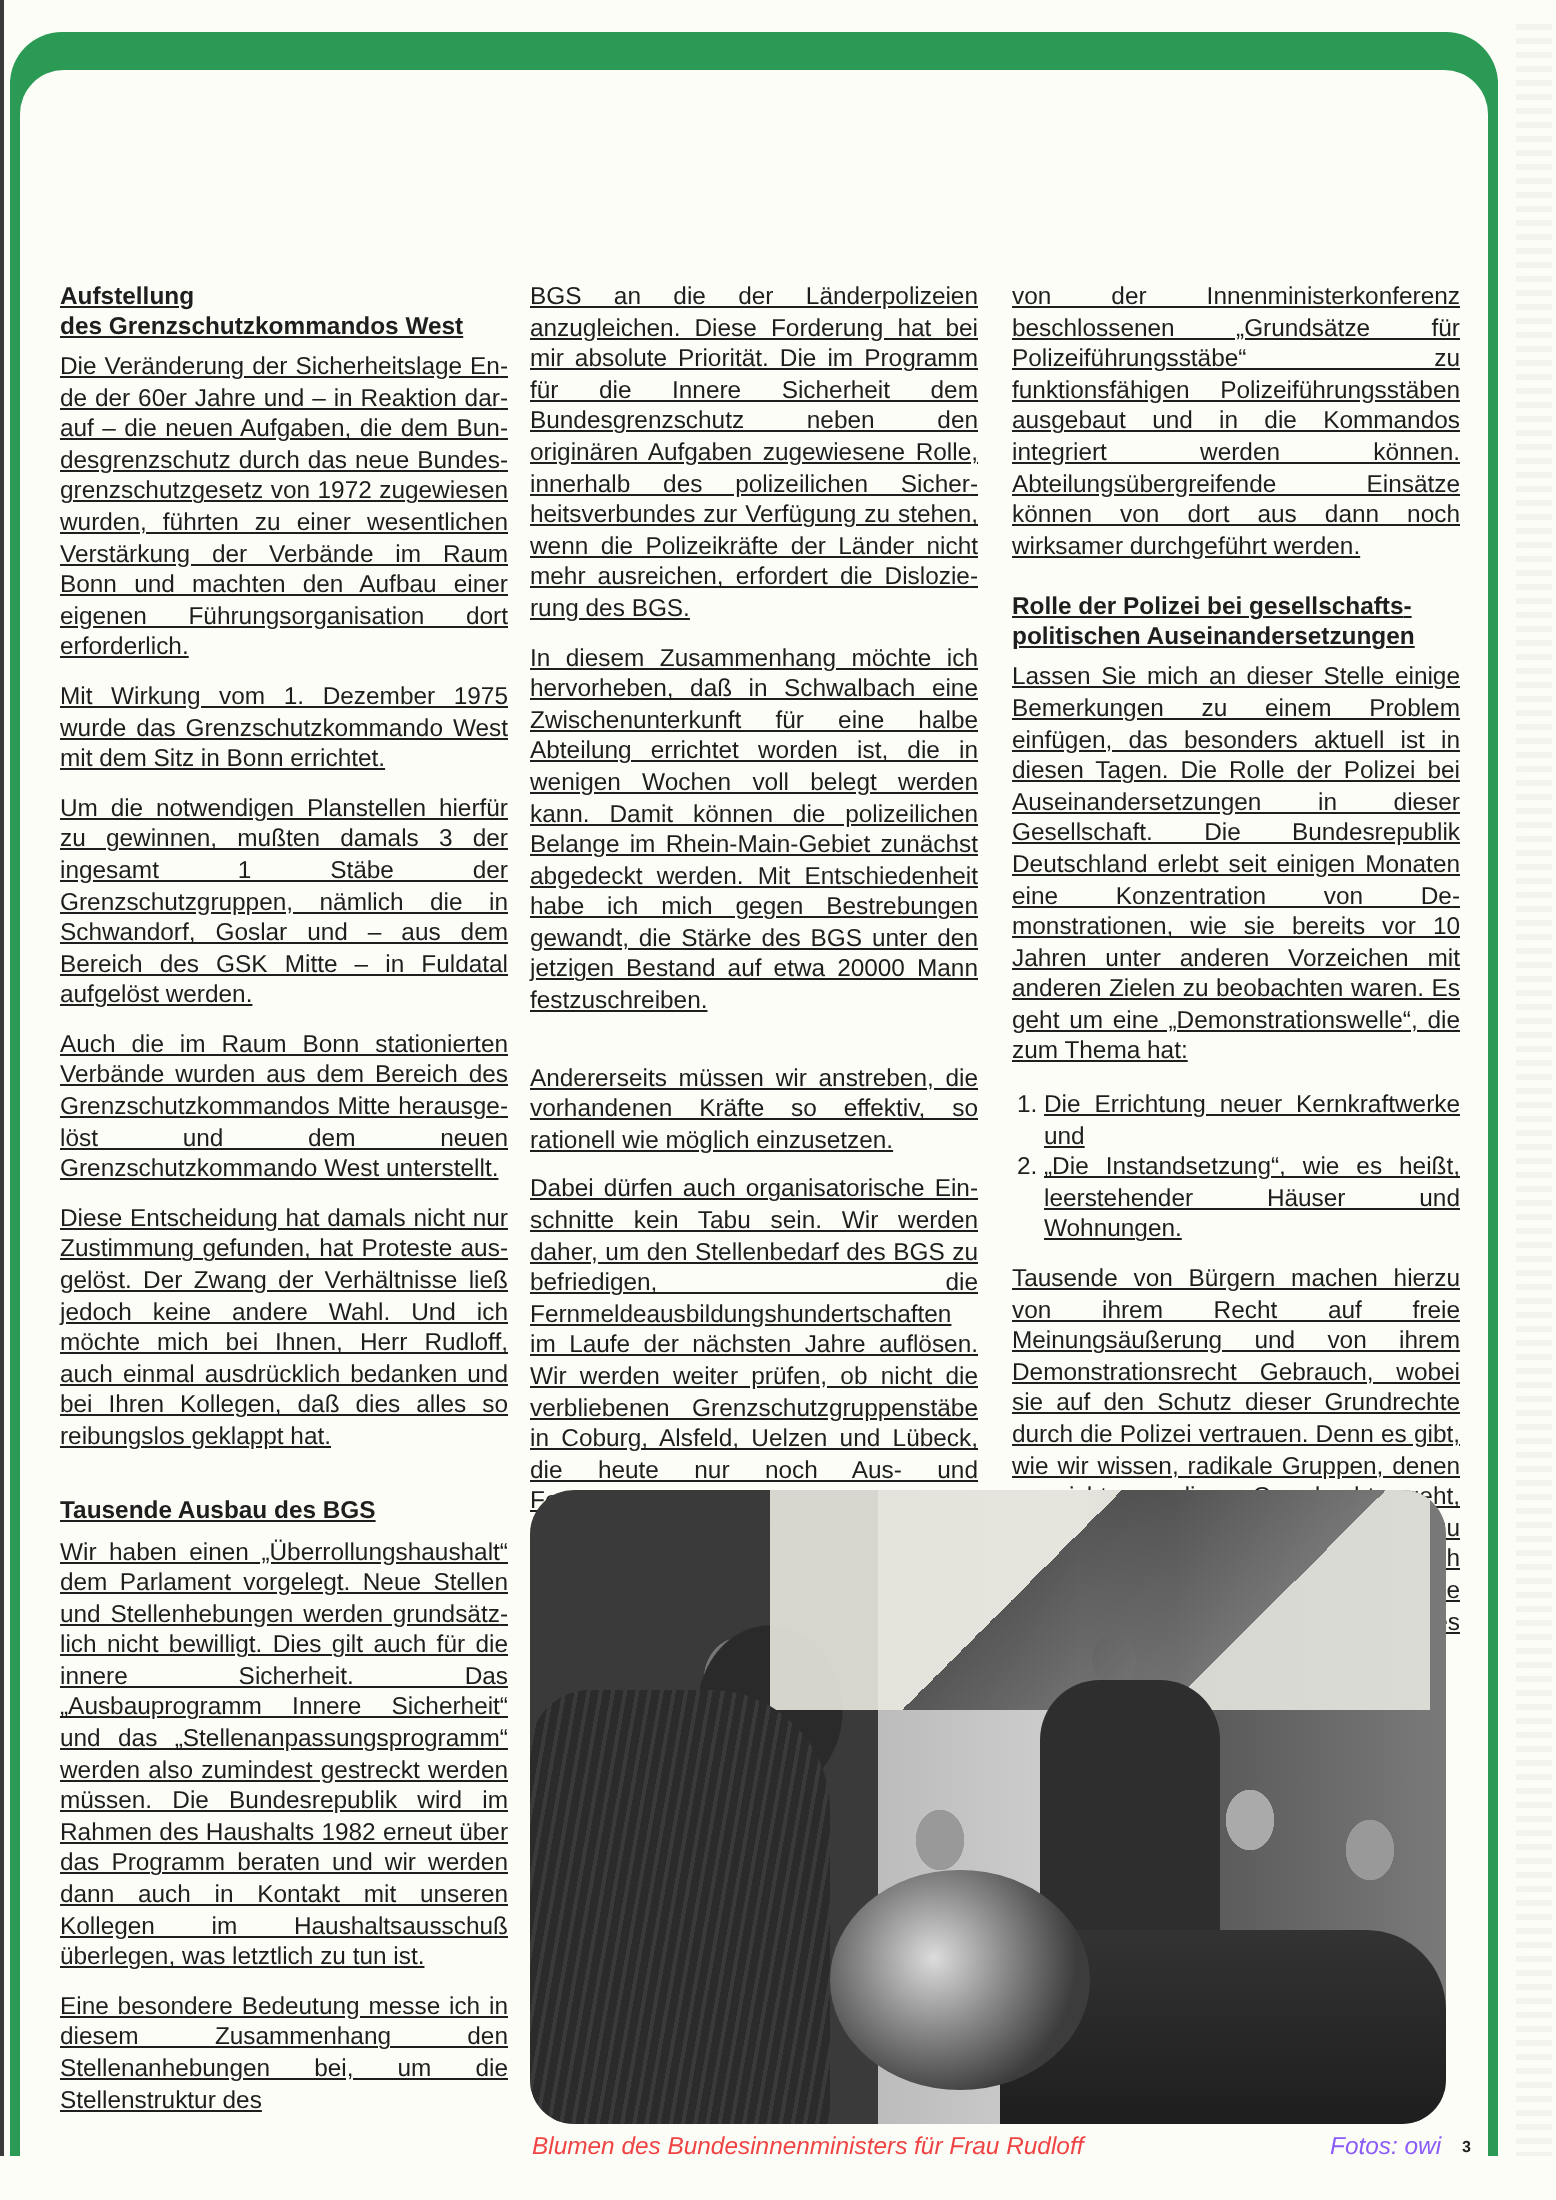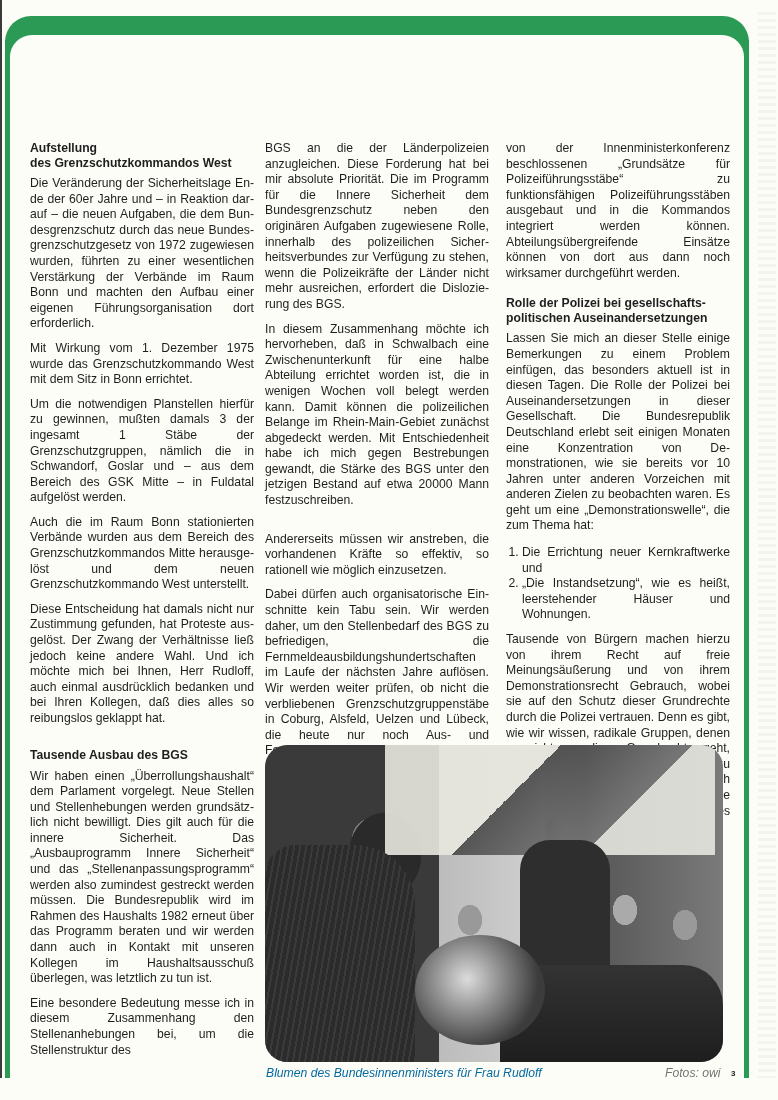--- a/index.html
+++ b/index.html
@@ -29,21 +29,21 @@
   .right-noise {
     position:absolute; left:758px; top:10px; width:18px; height:1090px;
     background:repeating-linear-gradient(0deg,#f0f0ea 0 3px,#fdfdf8 3px 7px);
     opacity:.7;
   }
   .left-edge {
     position:absolute; left:0; top:0; width:2px; height:1100px; background:#3a3a3a;
   }
   .col {
     position:absolute; width:224px;
-    font-size:12.2px; line-height:15.6px;
+    font-size:12.2px; line-height:15.6px;text-decoration:underline;
   }
   .col p { margin:0 0 9px 0; text-align:justify; hyphens:manual; }
   .col h3 {
     margin:0 0 6px 0; font-size:12.2px; line-height:14.5px; font-weight:bold;
   }
   .col ol { margin:11px 0 9px 0; padding-left:16px; }
   .col li { text-align:justify; margin:0; }
   #col1 { left:30px; top:141px; }
   #col2 { left:265px; top:141px; }
   #col3 { left:506px; top:141px; }
@@ -81,24 +81,24 @@
   .photo .officer {
     position:absolute; left:255px; top:95px; width:90px; height:130px;
     background:#2e2e2e; border-radius:30px 30px 0 0;
   }
   .photo .art {
     position:absolute; left:120px; top:0; width:330px; height:110px;
     background:linear-gradient(135deg,#e8e8e0 0,#e8e8e0 40%,#4a4a4a 40%,#777 70%,#e6e6df 70%);
     opacity:.9;
   }
   .caption {
-    position:absolute; left:266px; top:1066px; font-size:12.2px; font-style:italic; color:#0369a1;
+    position:absolute; left:266px; top:1066px; font-size:12.2px; font-style:italic; color:#ef4444;
   }
   .credit {
-    position:absolute; left:665px; top:1066px; font-size:12.2px; font-style:italic; color:#737373;
+    position:absolute; left:665px; top:1066px; font-size:12.2px; font-style:italic; color:#8b5cf6;
   }
   .pagenum {
     position:absolute; left:731px; top:1069px; font-size:8px; font-weight:bold; color:#1e1e1e;
   }
 </style>
 </head>
 <body>
 
 <div class="left-edge"></div>
 <div class="right-noise"></div>

